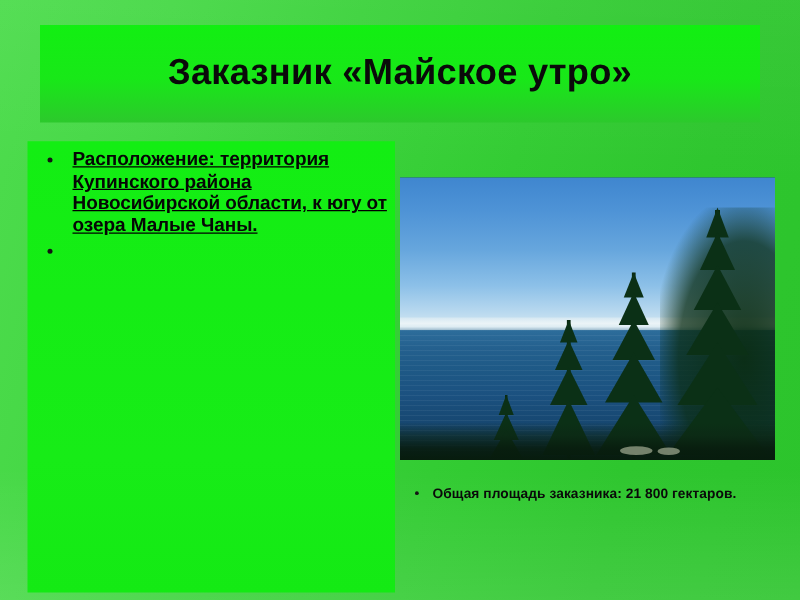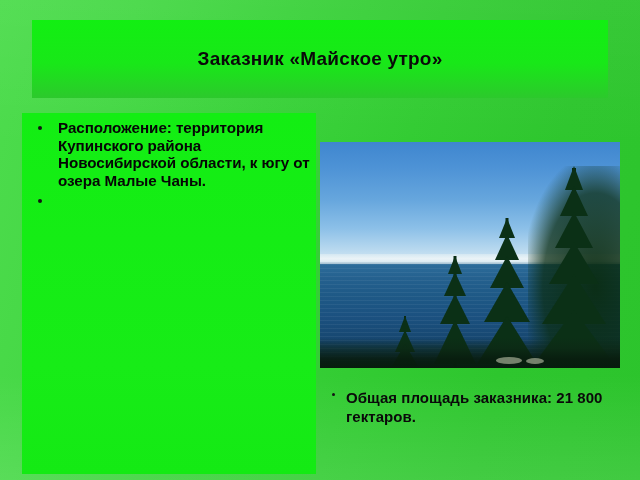--- a/index.html
+++ b/index.html
@@ -53,21 +53,21 @@
     height: 78px;
     background: linear-gradient(to bottom, #12ef12 0%, #18e818 55%, #2cc92c 100%);
     display: flex;
     align-items: center;
     justify-content: center;
     box-sizing: border-box;
     padding: 0 10px;
     z-index: 3;
   }
   #title-text {
-    font-size: 19px;
+    font-size: 29px;
     font-weight: bold;
     color: #0a0a0a;
     text-align: center;
     line-height: 1.1;
     letter-spacing: 0.2px;
     white-space: nowrap;
   }
 
   
   #body-box {
@@ -78,20 +78,21 @@
     height: 361px;
     background: linear-gradient(to bottom, #13ee13 0%, #17ec17 70%, #14ea14 100%);
     box-sizing: border-box;
     padding: 6px 6px 6px 8px;
     z-index: 2;
   }
   ul.bullets {
     list-style: none;
     margin: 0;
     padding: 0;
+    text-decoration: underline;
   }
   ul.bullets > li {
     position: relative;
     padding-left: 28px;
     margin: 0 0 2px 0;
     font-size: 15.2px;
     font-weight: bold;
     line-height: 1.165;
     color: #060606;
     letter-spacing: -0.05px;
@@ -232,21 +233,21 @@
     z-index: 3;
   }
   ul.caption-bullets {
     list-style: none;
     margin: 0;
     padding: 0;
   }
   ul.caption-bullets > li {
     position: relative;
     padding-left: 24px;
-    font-size: 15px;
+    font-size: 11px;
     font-weight: bold;
     line-height: 1.28;
     color: #0a0a0a;
     letter-spacing: 0.05px;
   }
   ul.caption-bullets > li .dot {
     position: absolute;
     left: 10px;
     top: 5px;
     width: 3px;

